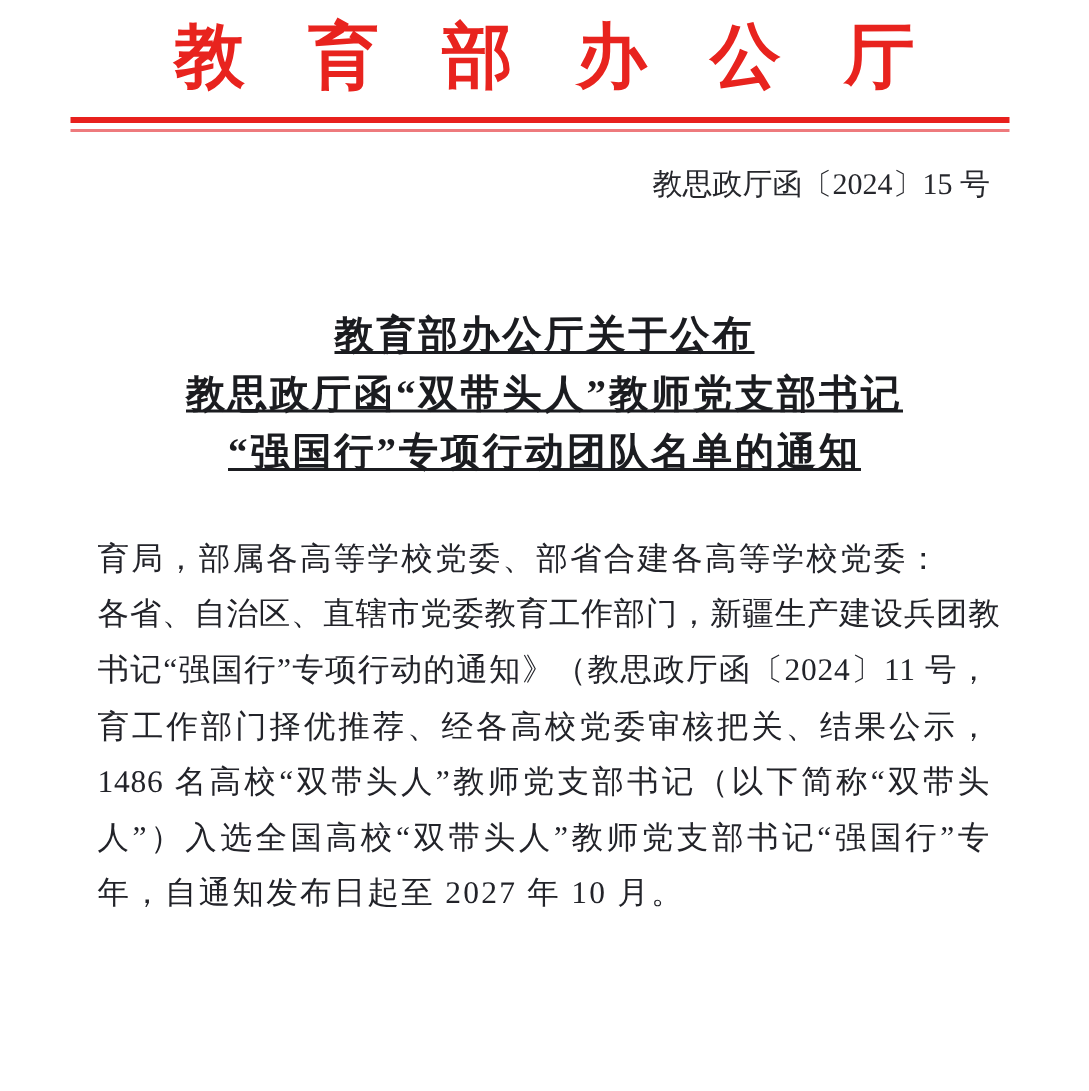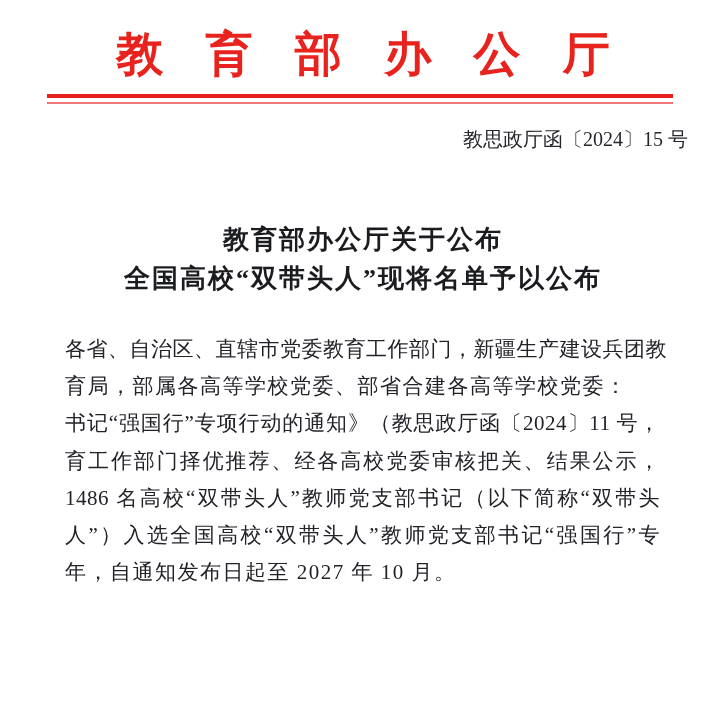--- a/index.html
+++ b/index.html
@@ -4,21 +4,21 @@
 <style>
   html, body {
     margin: 0;
     padding: 0;
     background: #ffffff;
   }
   .page {
     position: relative;
     width: 726px;
     height: 605px;
-    margin: 16px auto;
+    margin: 0 auto;
     background: #ffffff;
     overflow: hidden;
     font-family: "Liberation Serif", "DejaVu Serif", serif;
   }
   
   .agency {
     margin-top: 14px;
     text-align: center;
     font-size: 47px;
     line-height: 48px;
@@ -36,35 +36,36 @@
     background: #e8201d;
   }
   .rule-thin {
     height: 2px;
     margin-top: 4px;
     background: #ee7a7d;
   }
   
   .doc-number {
     margin-top: 23px;
-    padding-right: 38px;
+    padding-right: 66px;
     text-align: right;
     font-size: 20px;
     line-height: 24px;
     color: #26272c;
   }
   
   .title {
     margin: 69px 0 0 0;
     text-align: center;
     font-size: 26px;
     line-height: 39px;
     font-weight: bold;
     color: #1b1c20;
     letter-spacing: 2px;
+    text-decoration: underline;
   }
   
   .body {
     margin: 33px 66px 0 65px;
     font-size: 21px;
     line-height: 37.2px;
     color: #222329;
   }
   .line {
     text-align: justify;
@@ -92,26 +93,27 @@
     <div class="rule">
       <div class="rule-thick"></div>
       <div class="rule-thin"></div>
     </div>
   </header>
 
   <div class="doc-number">教思政厅函〔2024〕15 号</div>
 
   <h1 class="title">
     <div class="title-line">教育部办公厅关于公布</div>
-    <div class="title-line">全国高校“双带头人”现将名单予以公布</div>
+    <div class="title-line">教思政厅函“双带头人”教师党支部书记</div>
+    <div class="title-line">“强国行”专项行动团队名单的通知</div>
   </h1>
 
   <main class="body">
+    <div class="line end">育局，部属各高等学校党委、部省合建各高等学校党委：</div>
     <div class="line">各省、自治区、直辖市党委教育工作部门，新疆生产建设兵团教</div>
-    <div class="line end">育局，部属各高等学校党委、部省合建各高等学校党委：</div>
     <div class="line">书记“强国行”专项行动的通知》（教思政厅函〔2024〕11 号，</div>
     <div class="line">育工作部门择优推荐、经各高校党委审核把关、结果公示，</div>
     <div class="line">1486 名高校“双带头人”教师党支部书记（以下简称“双带头</div>
     <div class="line">人”）入选全国高校“双带头人”教师党支部书记“强国行”专</div>
     <div class="line end">年，自通知发布日起至 2027 年 10 月。</div>
   </main>
 
 </div>
 
 </body></html>

